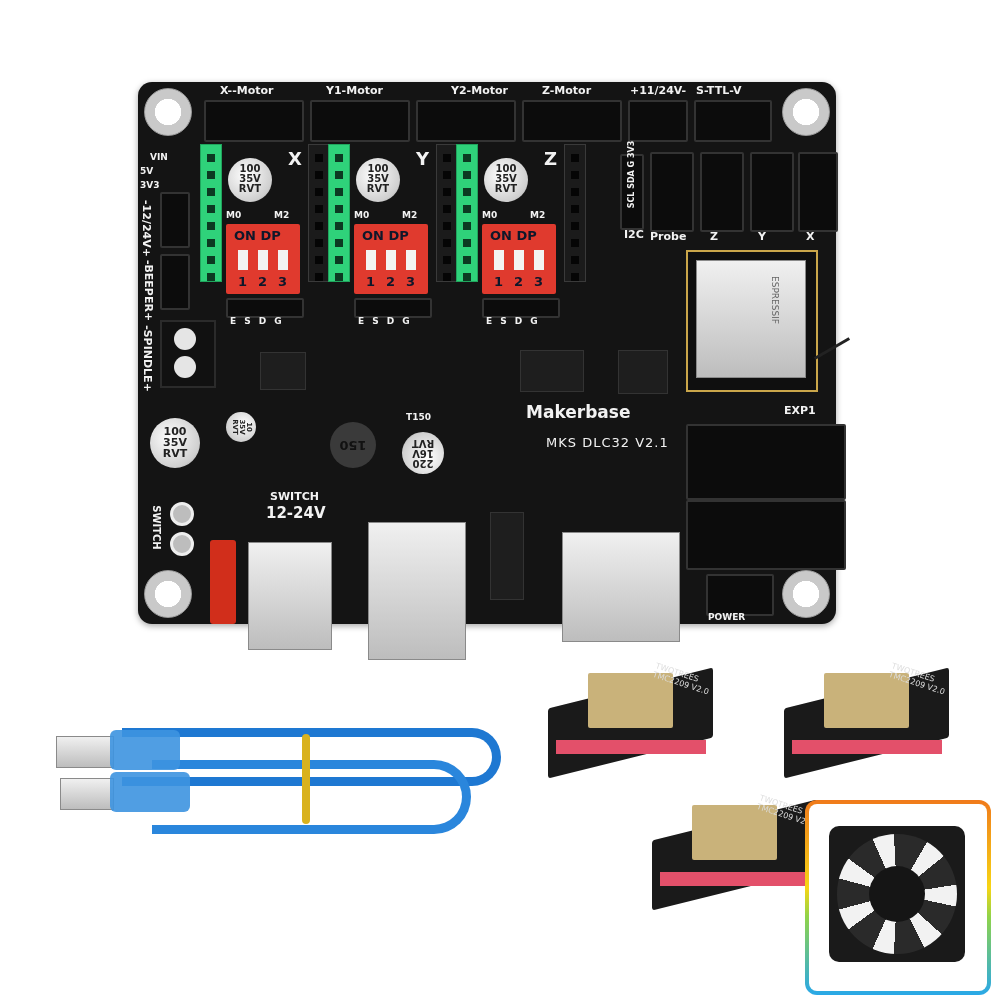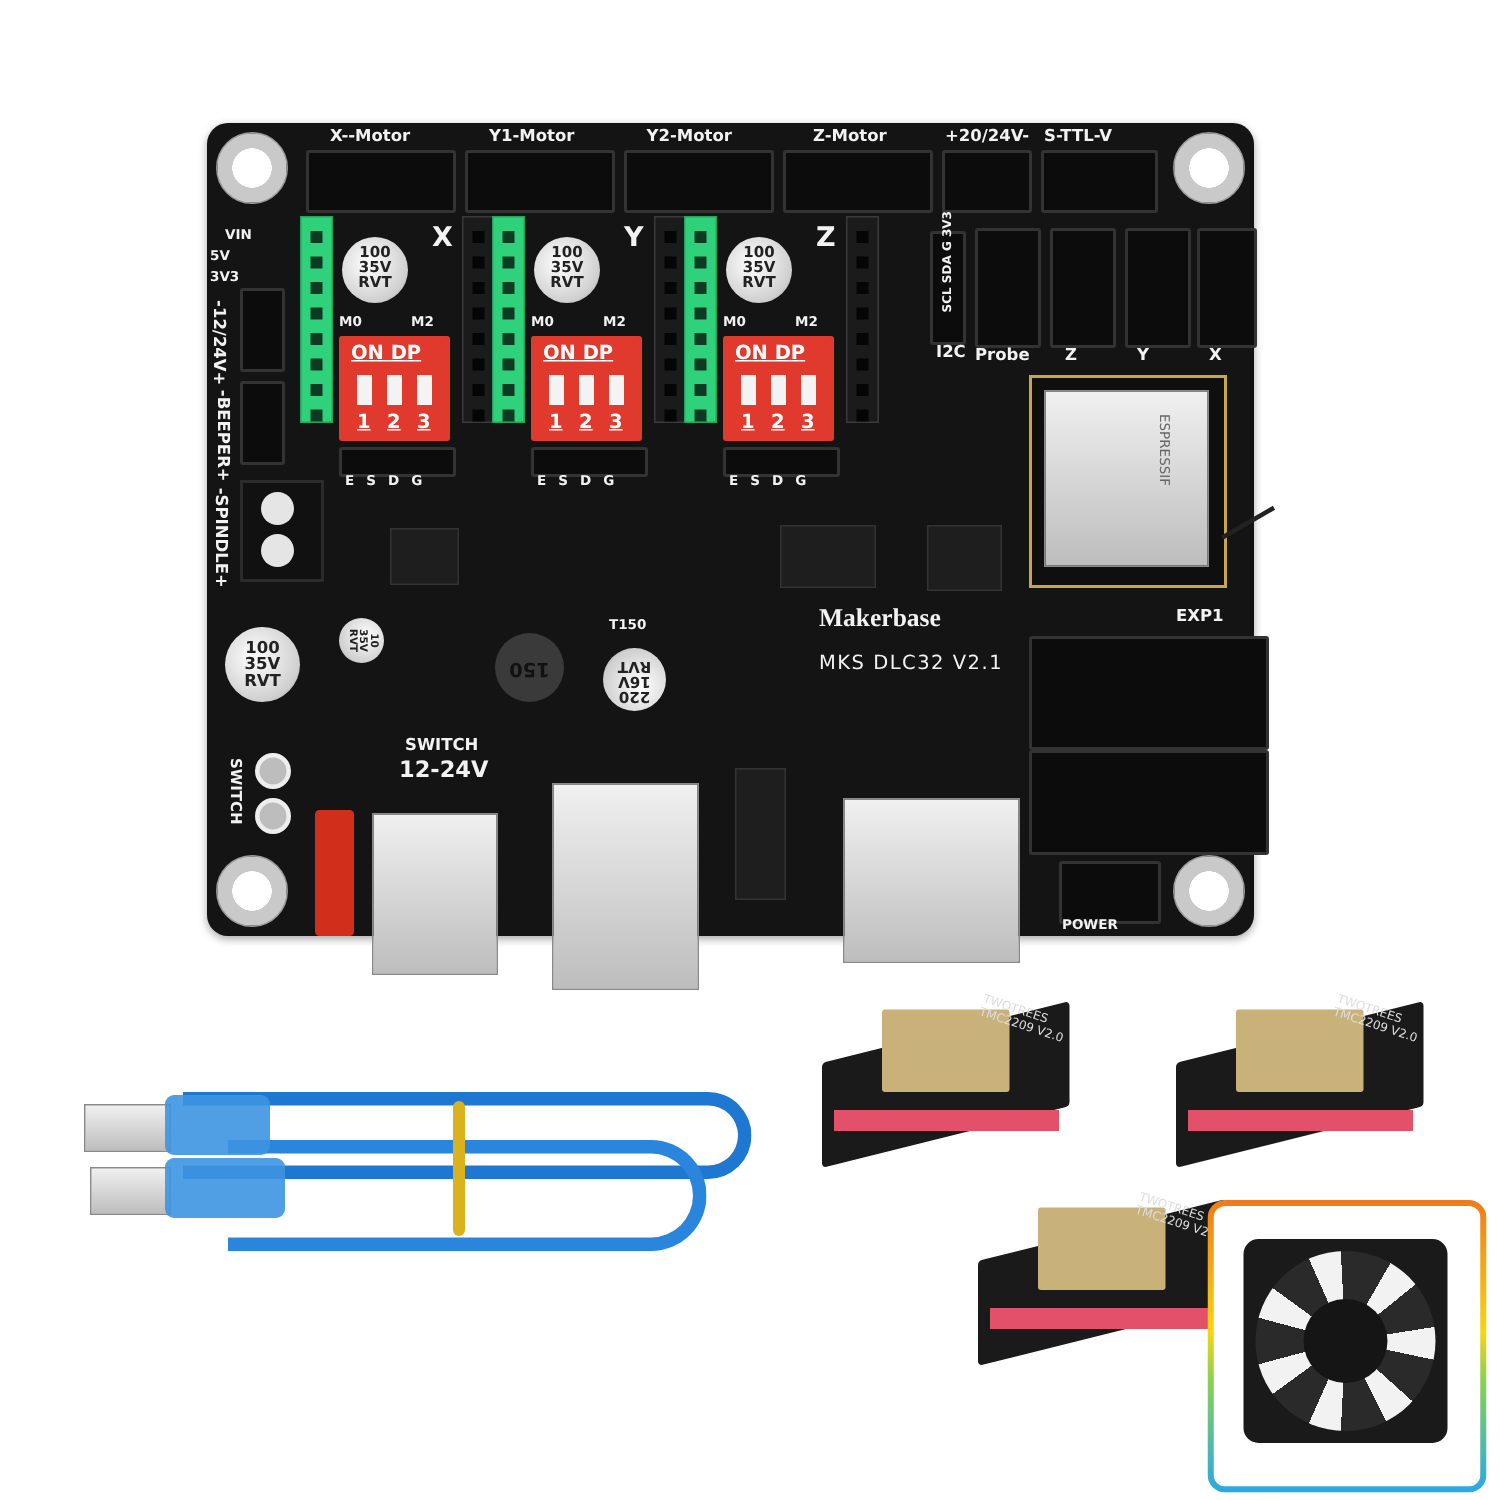--- a/index.html
+++ b/index.html
@@ -9,21 +9,21 @@
   
   .pcb{left:138px;top:82px;width:698px;height:542px;background:#141414;border-radius:14px;box-shadow:0 2px 6px rgba(0,0,0,.35);}
   .hole{width:46px;height:46px;border-radius:50%;background:radial-gradient(circle,#ffffff 0 40%,#c9c9c9 41% 100%);border:1px solid #9a9a9a;}
   .conn{background:#0c0c0c;border:2px solid #333;border-radius:2px;}
   .green{background:#2fd27a;border:1px solid #20a55d;}
   .green .sq{width:8px;height:8px;background:#0c3a22;margin:9px auto 0;}
   .blackhdr{background:#1b1b1b;border:1px solid #3a3a3a;}
   .blackhdr .sq{width:8px;height:8px;background:#050505;margin:9px auto 0;}
   .cap{border-radius:50%;background:radial-gradient(circle at 40% 40%,#ffffff,#cfcfcf 70%,#8c8c8c);color:#222;font-weight:bold;text-align:center;line-height:1;}
   .dip{background:#e03a2e;border-radius:2px;}
-  .dip .lbl{color:#ffffff;font-size:13px;font-weight:bold;text-decoration:underline;}
+  .dip .lbl{color:#0f172a;font-size:13px;font-weight:bold;}
   .sw{width:10px;height:20px;background:#f3f3f3;position:absolute;top:26px;}
   .chip{background:#1e1e1e;border:1px solid #333;}
   .metal{background:linear-gradient(180deg,#f0f0f0,#bdbdbd);border:1px solid #8a8a8a;}
   
   .drv{width:170px;height:110px;}
   .drv .board{position:absolute;left:0;top:20px;width:165px;height:70px;background:#1a1a1a;transform:skewY(-14deg);border-radius:3px;}
   .drv .gold{position:absolute;left:40px;top:5px;width:85px;height:55px;background:#c9b27a;border-radius:2px;}
   .drv .red{position:absolute;left:8px;top:72px;width:150px;height:14px;background:#e3506a;}
   .drv .lbltxt{position:absolute;left:105px;top:2px;color:#ddd;font-size:8px;transform:rotate(18deg);}
   .fanbox{left:805px;top:800px;width:178px;height:187px;border-radius:12px;border:4px solid transparent;
@@ -34,23 +34,23 @@
 
 <div class="abs pcb">
 
   <div class="abs hole" style="left:6px;top:6px;"></div>
   <div class="abs hole" style="left:644px;top:6px;"></div>
   <div class="abs hole" style="left:6px;top:488px;"></div>
   <div class="abs hole" style="left:644px;top:488px;"></div>
 
   <div class="abs silk" style="left:82px;top:2px;font-size:11px;">X--Motor</div>
   <div class="abs silk" style="left:188px;top:2px;font-size:11px;">Y1-Motor</div>
-  <div class="abs silk" style="left:293px;top:2px;font-size:11px;text-align:center;">Y2-Motor</div>
+  <div class="abs silk" style="left:313px;top:2px;font-size:11px;text-align:center;">Y2-Motor</div>
   <div class="abs silk" style="left:404px;top:2px;font-size:11px;">Z-Motor</div>
-  <div class="abs silk" style="left:492px;top:2px;font-size:11px;">+20/24V-</div>
+  <div class="abs silk" style="left:492px;top:2px;font-size:11px;">+11/24V-</div>
   <div class="abs silk" style="left:558px;top:2px;font-size:11px;">S-TTL-V</div>
 
   <div class="abs conn" style="left:66px;top:18px;width:96px;height:38px;"></div>
   <div class="abs conn" style="left:172px;top:18px;width:96px;height:38px;"></div>
   <div class="abs conn" style="left:278px;top:18px;width:96px;height:38px;"></div>
   <div class="abs conn" style="left:384px;top:18px;width:96px;height:38px;"></div>
   <div class="abs conn" style="left:490px;top:18px;width:56px;height:38px;"></div>
   <div class="abs conn" style="left:556px;top:18px;width:74px;height:38px;"></div>
 
   <div class="abs silk" style="left:12px;top:70px;font-size:9px;">VIN</div>
@@ -210,21 +210,21 @@
     <div class="abs" style="left:92px;top:24px;font-size:9px;color:#666;transform:rotate(90deg);transform-origin:left top;">ESPRESSIF</div>
   </div>
   <div class="abs" style="left:674px;top:265px;width:40px;height:3px;background:#222;transform:rotate(-30deg);"></div>
   <div class="abs silk" style="left:646px;top:322px;font-size:11px;">EXP1</div>
 
   <div class="abs conn" style="left:548px;top:342px;width:156px;height:72px;"></div>
   <div class="abs conn" style="left:548px;top:418px;width:156px;height:66px;"></div>
   <div class="abs conn" style="left:568px;top:492px;width:64px;height:38px;"></div>
   <div class="abs silk" style="left:570px;top:530px;font-size:9px;">POWER</div>
 
-  <div class="abs silk" style="left:408px;top:320px;font-size:17px;font-family:Liberation Serif, serif;">Makerbase</div>
+  <div class="abs silk" style="left:388px;top:320px;font-size:17px;">Makerbase</div>
   <div class="abs silk" style="left:408px;top:353px;font-size:13px;font-weight:normal;letter-spacing:1px;">MKS DLC32 V2.1</div>
 
   <div class="abs chip" style="left:382px;top:268px;width:62px;height:40px;"></div>
   <div class="abs chip" style="left:480px;top:268px;width:48px;height:42px;"></div>
   <div class="abs chip" style="left:352px;top:430px;width:32px;height:86px;"></div>
   <div class="abs chip" style="left:122px;top:270px;width:44px;height:36px;"></div>
 
   <div class="abs cap" style="left:12px;top:336px;width:50px;height:50px;font-size:11px;padding-top:8px;box-sizing:border-box;">
     <div>100</div>
       <div>35V</div>

